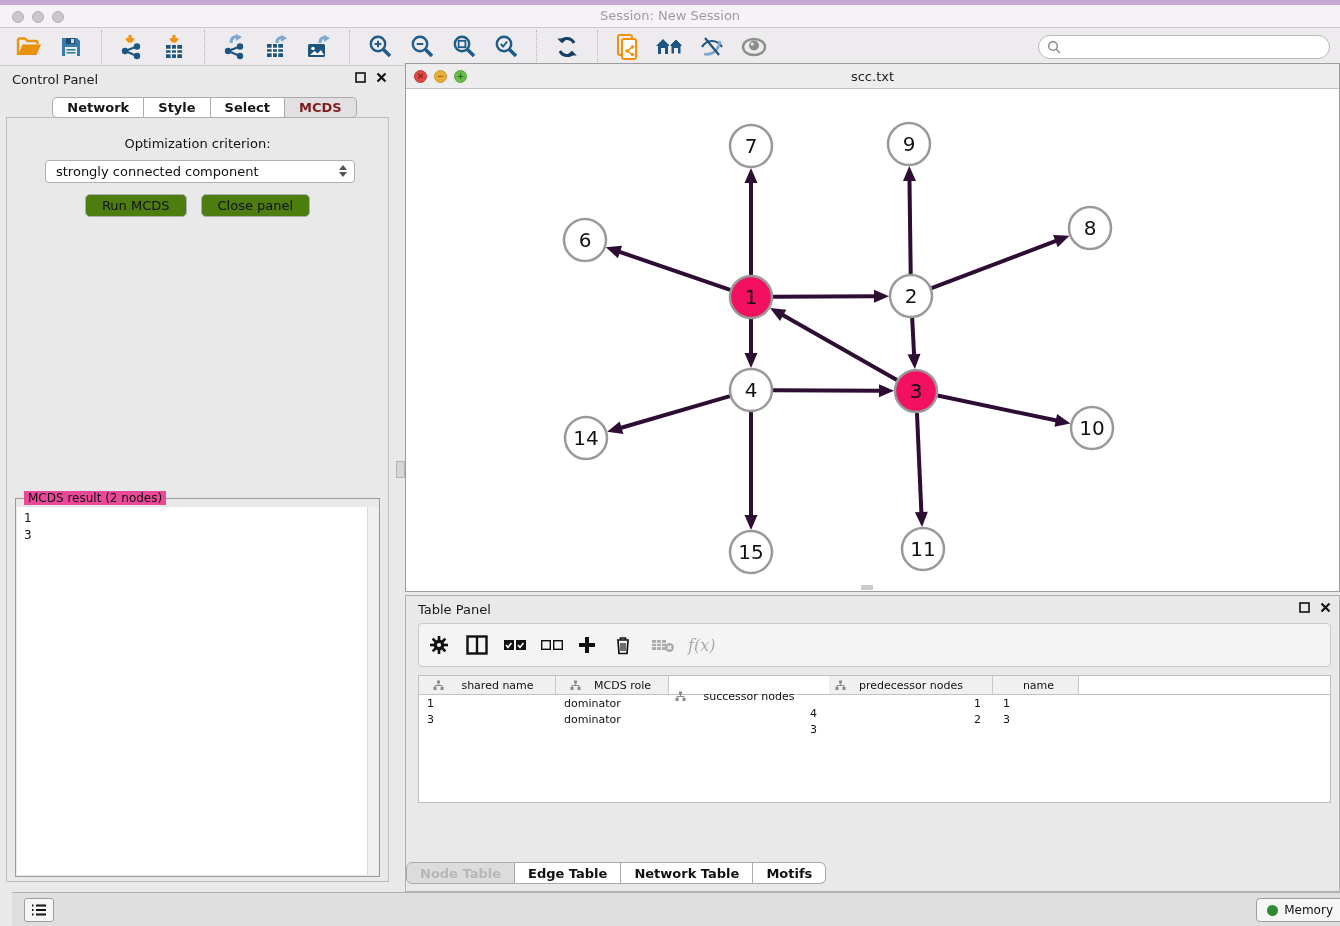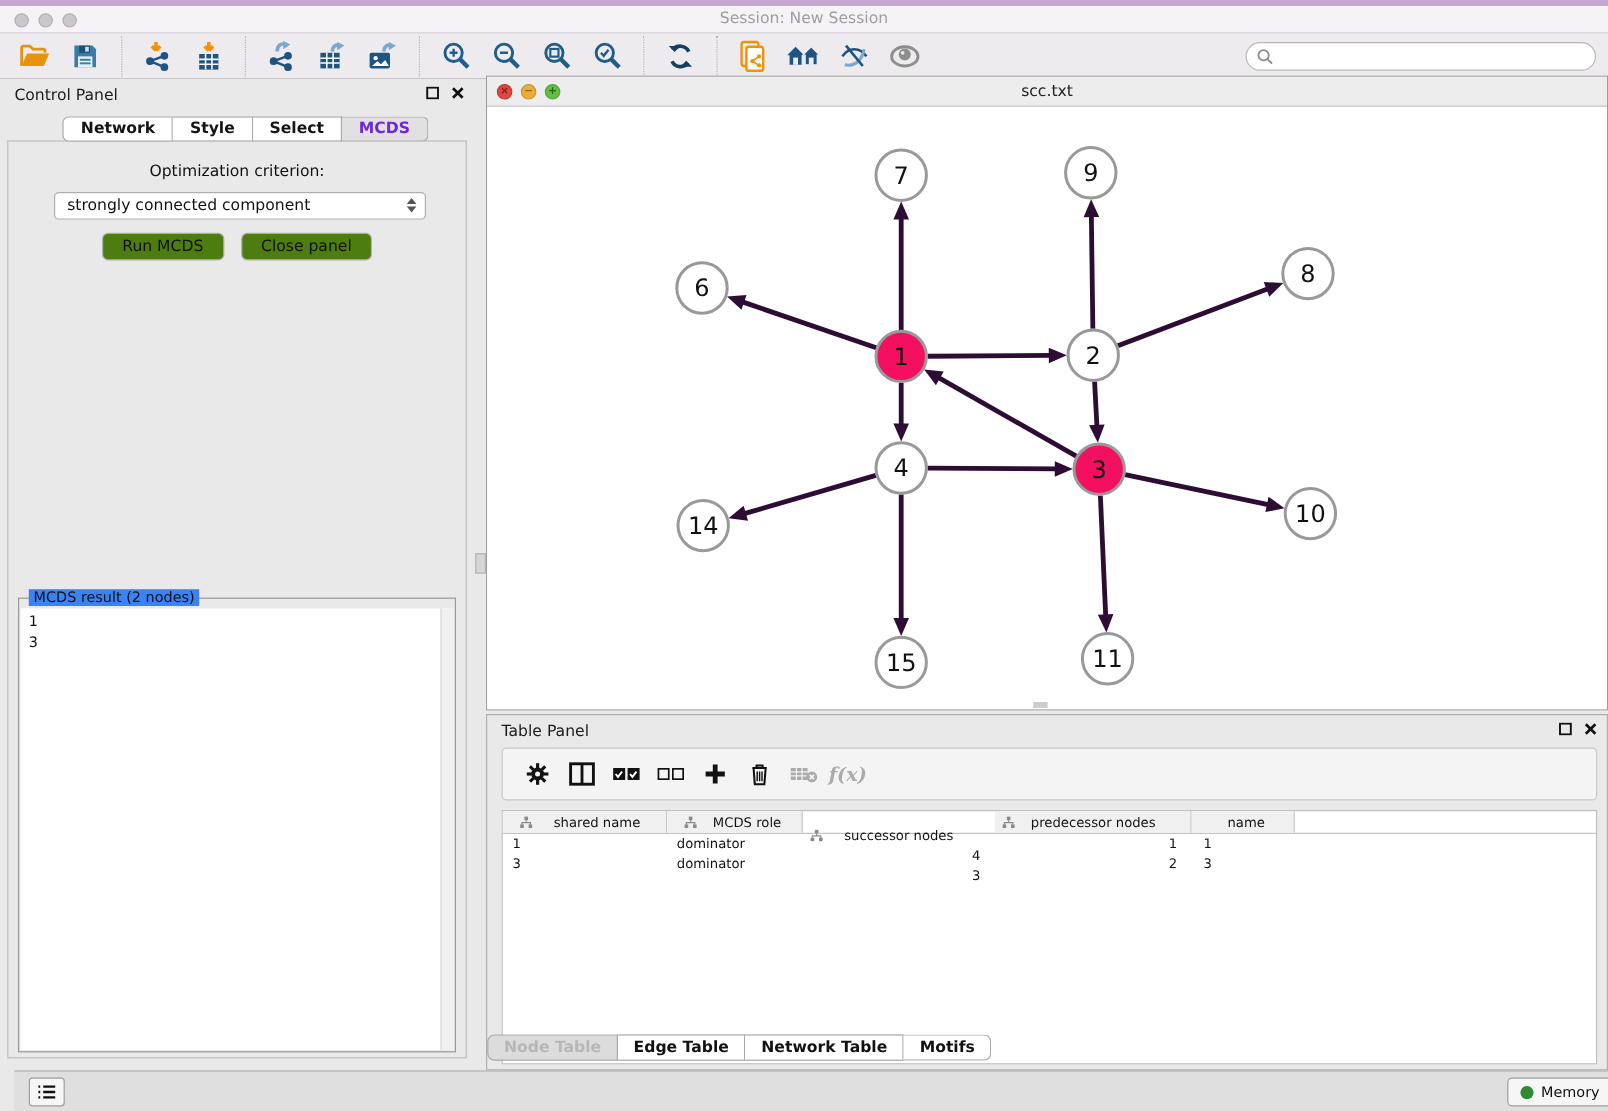--- a/index.html
+++ b/index.html
@@ -26,36 +26,36 @@
   
   .control-panel { position:absolute; left:0; top:66px; width:395px; height:826px; background:#E9E9E9; }
   .panel-header { position:absolute; left:0; top:0; width:100%; height:26px; }
   .panel-title { position:absolute; left:12px; top:6px; font-size:13px; color:#1A1A1A; }
   .panel-btns { position:absolute; right:8px; top:6px; display:flex; gap:10px; align-items:center; }
   .cp-tabs { position:absolute; left:0; right:0; top:31px; display:flex; justify-content:center; z-index:2; }
   .tab { height:21px; line-height:20px; padding:0 14px; font-size:13px; font-weight:600;
     background:#FFF; border:1px solid #ABABAB; border-left:none; color:#141414; }
   .tab:first-child { border-left:1px solid #ABABAB; border-radius:5px 0 0 5px;margin-left:14px; }
   .tab.last { border-radius:0 5px 5px 0; }
-  .tab.selected { background:#E2E0E2; color:#6d28d9; }
+  .tab.selected { background:#E2E0E2; color:#7f1d1d; }
   .cp-content { position:absolute; left:6px; right:6px; top:51px; bottom:10px;
     border:1px solid #BDBDBD; background:#E9E9E9; }
   .opt-label { position:absolute; left:0; right:0; top:18px; text-align:center; font-size:13px; color:#111; }
   .combo { position:absolute; left:38px; top:42px; width:310px; height:23px; background:#FFF;
     border:1px solid #AFAFAF; border-radius:4px; display:flex; align-items:center;
     padding:0 22px 0 10px; font-size:13px; color:#111; }
   .combo .steppers { position:absolute; right:7px; top:4px; display:flex; flex-direction:column; gap:2px; }
   .tri-up { width:0; height:0; border-left:4px solid transparent; border-right:4px solid transparent; border-bottom:5px solid #555; }
   .tri-dn { width:0; height:0; border-left:4px solid transparent; border-right:4px solid transparent; border-top:5px solid #555; }
   .btn-row { position:absolute; left:0; right:0; top:76px; display:flex; justify-content:center; gap:14px; }
   .push-btn { height:23px; padding:0 16px; background:#4d7c0f; border:1px solid #ADADAD; border-radius:5px;
     font-size:13px; color:#111; display:flex; align-items:center; }
   .result-box { position:absolute; left:8px; right:8px; top:380px; bottom:4px;
     border:1px solid #9A9A9A; }
-  .result-legend { position:absolute; left:8px; top:-8px; background:#3b82f6; padding:0 4px; font-size:12px; color:#111; }
+  .result-legend { position:absolute; left:8px; top:-8px; background:#ec4899; padding:0 4px; font-size:12px; color:#111; }
   .result-area { position:absolute; left:1px; right:1px; top:8px; bottom:1px; background:#FFF;
     font-size:12px; color:#111; padding:3px 0 0 7px; line-height:17px; }
   .result-scroll { position:absolute; right:0; top:0; bottom:0; width:11px; background:#F0F0F0; border-left:1px solid #D8D8D8; }
 
   .split-handle { position:absolute; left:396px; top:461px; width:9px; height:17px;
     background:#D6D6D6; border:1px solid #B4B4B4; }
 
   
   .net-window { position:absolute; left:405px; top:63px; width:935px; height:529px;
     background:#FFF; border:1px solid #9C9C9C; }
@@ -68,22 +68,22 @@
   .tl.green { background:#65BC46; border:1px solid #56A83A; color:#2A6414; }
   .net-title { position:absolute; left:0; right:0; top:5px; text-align:center; font-size:13px; color:#222; }
   .net-canvas { position:absolute; left:0; top:25px; right:0; bottom:0; background:#FFF; }
   .canvas-handle { position:absolute; left:455px; bottom:1px; width:12px; height:5px; background:#CCC; }
 
   
   .table-panel { position:absolute; left:405px; top:595px; width:935px; height:297px;
     background:#E9E9E9; border:1px solid #B0B0B0; }
   .tp-toolbar { position:absolute; left:12px; right:8px; top:27px; height:44px; background:#F4F4F4;
     border:1px solid #C8C8C8; border-radius:4px; display:flex; align-items:center; padding-left:10px; gap:0; }
-  .tp-btn { width:37px; height:36px; display:flex; align-items:center; justify-content:center; flex:0 0 auto;font-weight:bold; }
-  .tp-table { position:absolute; left:12px; right:8px; top:79px; height:212px; background:#FFF; border:1px solid #BFBFBF; }
+  .tp-btn { width:37px; height:36px; display:flex; align-items:center; justify-content:flex-start; flex:0 0 auto; }
+  .tp-table { position:absolute; left:12px; right:8px; top:79px; height:128px; background:#FFF; border:1px solid #BFBFBF; }
   .thead { display:flex; height:19px; border-bottom:1px solid #C2C2C2; }
   .th { background:#F0F0F0; border-right:1px solid #C8C8C8; display:flex; align-items:center;
     font-size:11px; color:#111; }
   .th .h-icon { margin-left:6px; flex:0 0 auto; }
   .th .h-label { flex:1; text-align:center; padding-right:4px; }
   .trow { display:flex; height:16px; font-size:11px; color:#111; align-items:center; }
   .td { overflow:hidden; white-space:nowrap; }
   .c0 { width:137px; padding-left:8px; }
   .c1 { width:113px; padding-left:8px; }
   .c2 { width:160px; text-align:right; padding-right:12px;margin-top:20px; }

